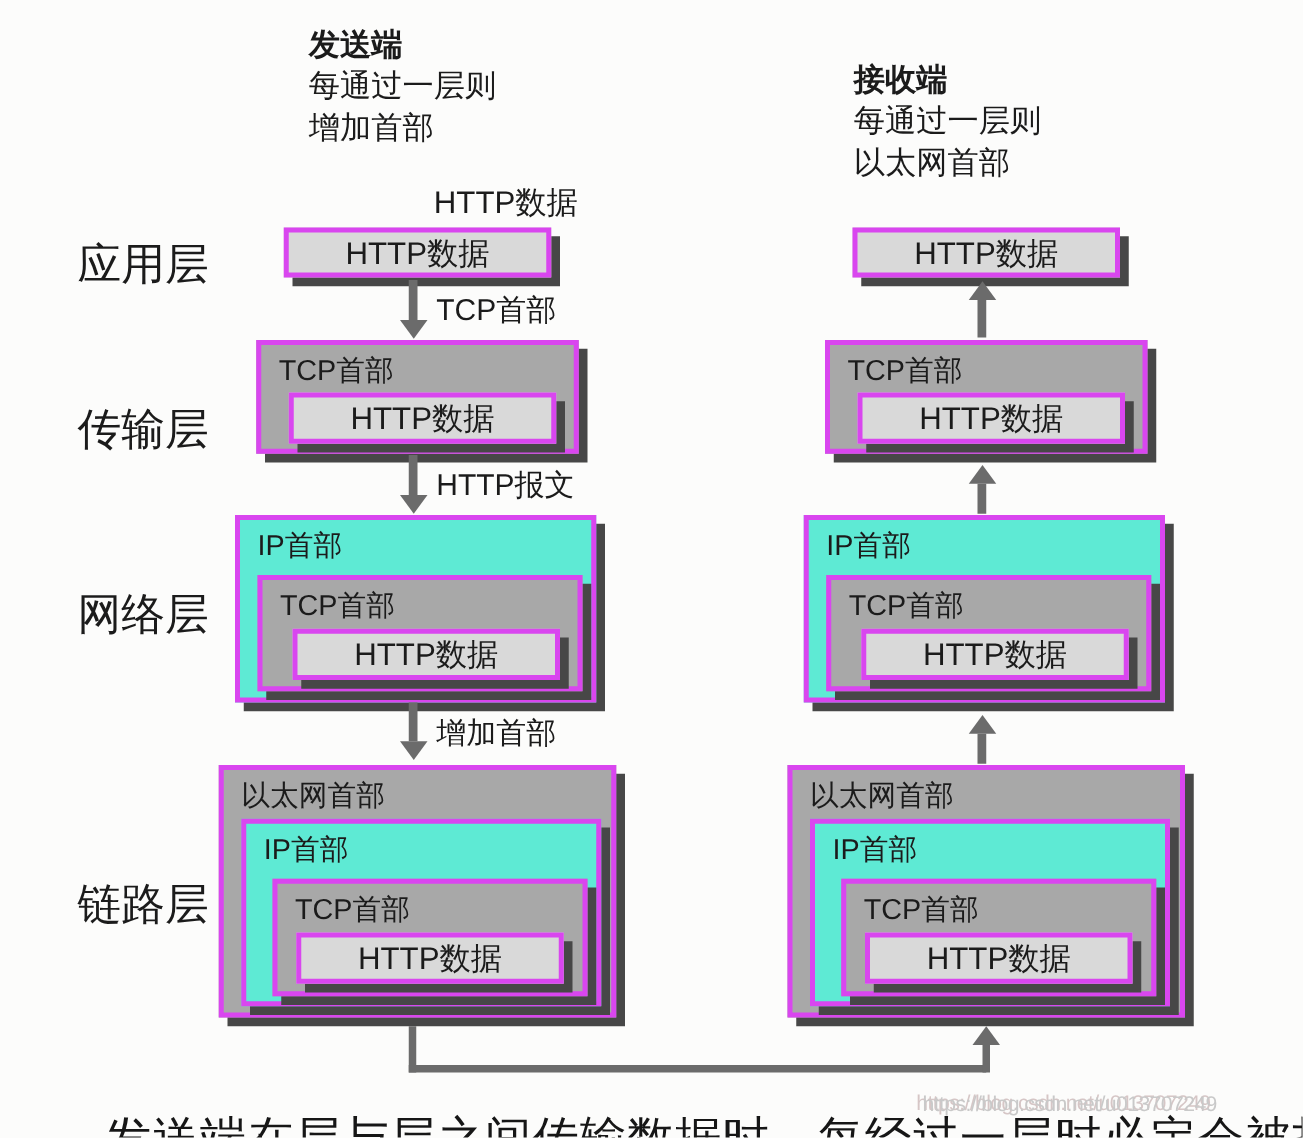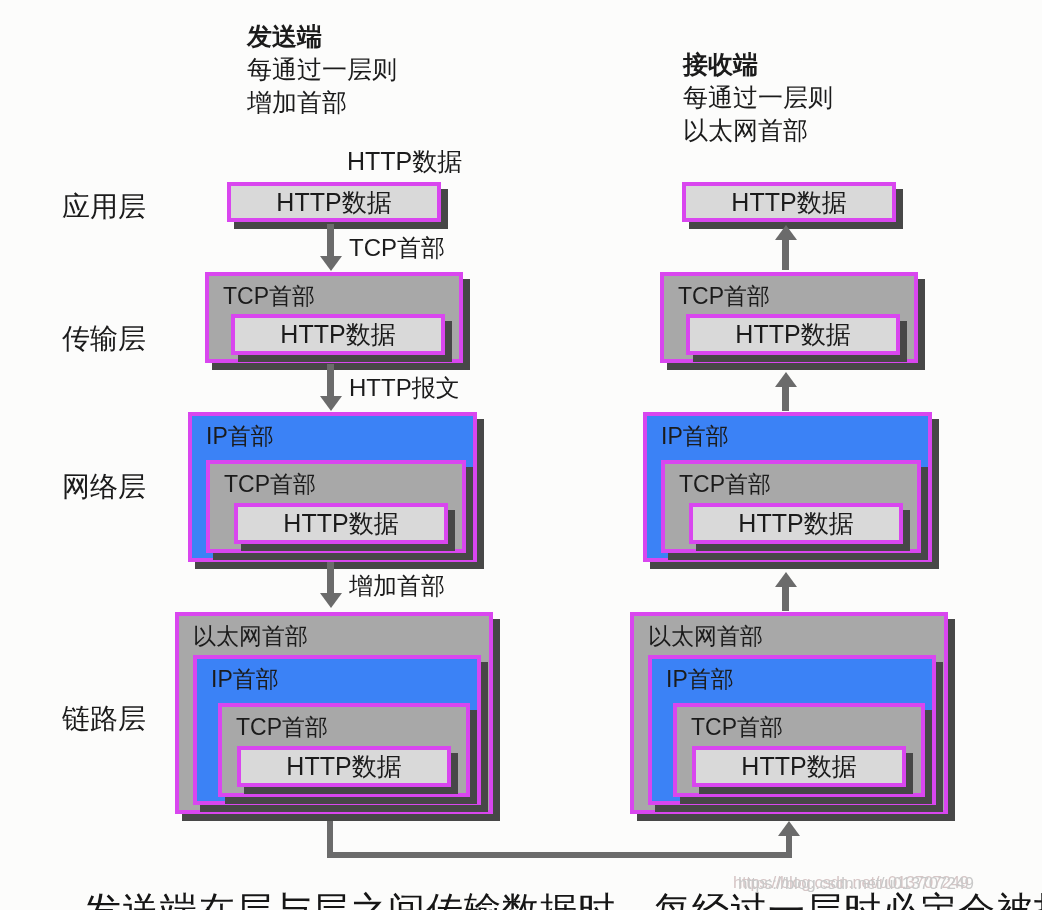--- a/index.html
+++ b/index.html
@@ -5,28 +5,28 @@
   html,body{margin:0;padding:0}
   body{
     width:1042px;height:910px;position:relative;overflow:hidden;
     background:#fcfcfb;
     font-family:"Liberation Sans","DejaVu Sans",sans-serif;
     color:#1b1b1b;
   }
   .abs{position:absolute}
   .note{font-size:25px;line-height:33px;white-space:nowrap}
   .note b{font-weight:bold}
-  .layer-label{font-size:28px;white-space:nowrap}
+  .layer-label{font-size:35px;white-space:nowrap}
   .top-label{font-size:25px;white-space:nowrap}
   .arrow-label{font-size:24px;white-space:nowrap}
 
   .box{position:absolute;box-shadow:7px 7px 0 0 #474747;border:4px solid #d946ef;box-sizing:border-box}
   .box-light{background:#d9d9d9}
   .box-medium{background:#a8a8a8}
-  .box-lighter{background:#3b82f6}
+  .box-lighter{background:#5eead4}
   .box-header{position:absolute;left:14px;top:5px;font-size:23px;white-space:nowrap}
   .center-label{position:absolute;inset:0;display:flex;align-items:center;justify-content:center;font-size:25px}
 
   .arrow-down{position:absolute;width:7px;background:#6b6b6b}
   .arrow-down .head{position:absolute;top:100%;left:50%;transform:translateX(-50%);
     width:0;height:0;border-left:11px solid transparent;border-right:11px solid transparent;border-top:15px solid #6b6b6b}
   .arrow-up{position:absolute;width:7px;background:#6b6b6b}
   .arrow-up .head{position:absolute;bottom:100%;left:50%;transform:translateX(-50%);
     width:0;height:0;border-left:11px solid transparent;border-right:11px solid transparent;border-bottom:15px solid #6b6b6b}
   .conn{position:absolute;background:#6b6b6b}

